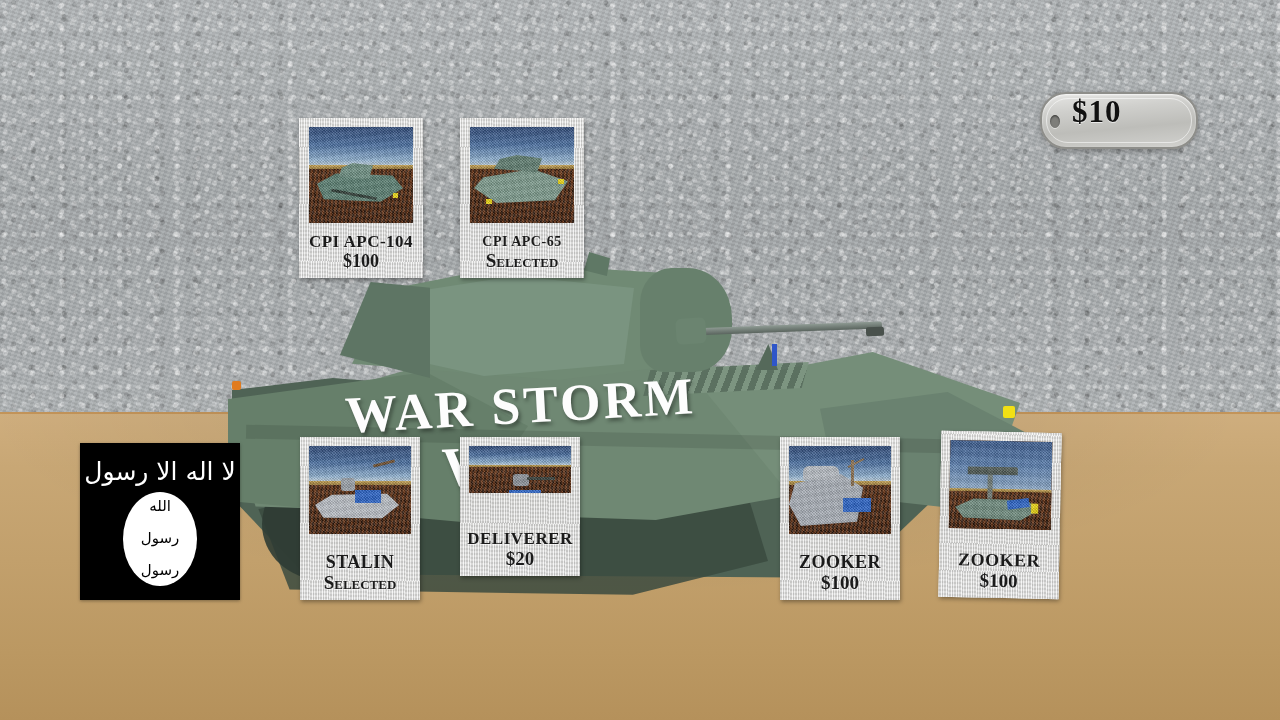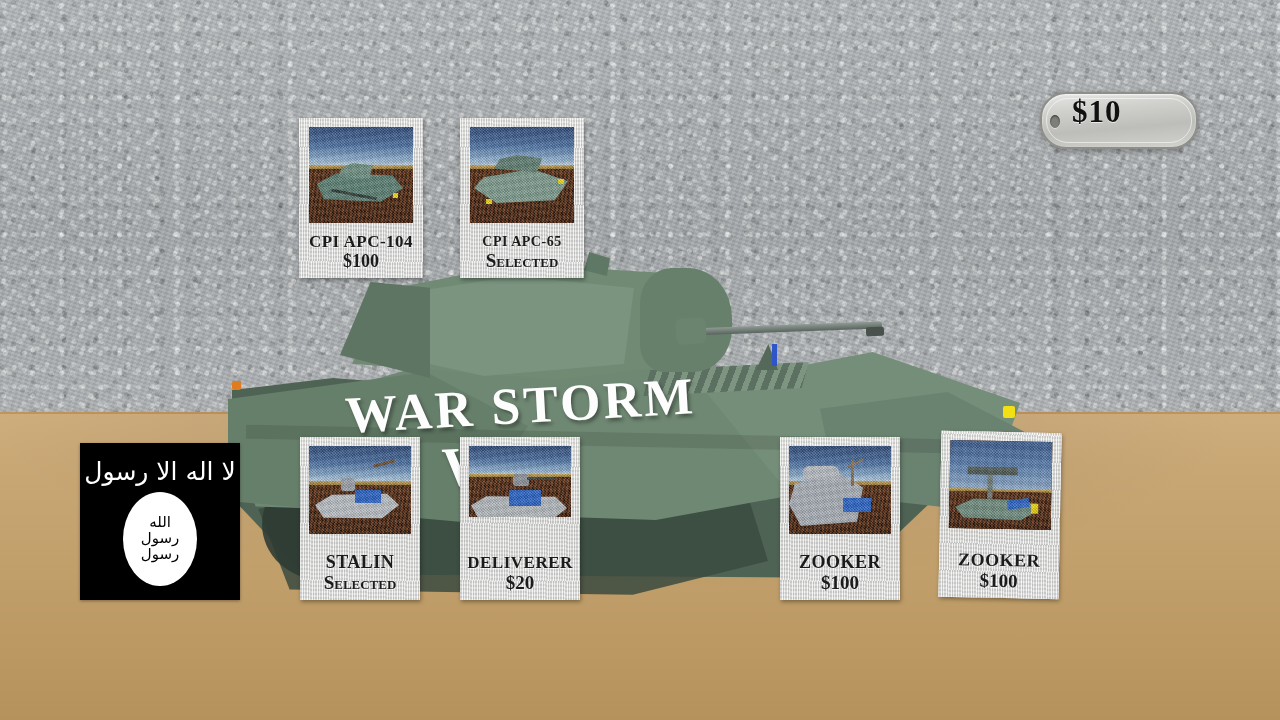--- a/index.html
+++ b/index.html
@@ -158,21 +158,21 @@
     color: #fff; margin-top: 16px;
     font-family: "DejaVu Sans", "Liberation Sans", sans-serif;
     font-size: 25px; line-height: 1; letter-spacing: 1px; direction: rtl;
   }
   .flag-seal {
     margin-top: 8px;
     width: 74px; height: 94px; border-radius: 50%;
     background: #fff;
     display: flex; flex-direction: column;
     align-items: center; justify-content: center;
-    gap: 0;
+    gap: 16px;
   }
   .flag-seal span {
     color: #000; direction: rtl;
     font-family: "DejaVu Sans", "Liberation Sans", sans-serif;
     font-size: 15px; line-height: 1.05;
   }
 
   
   .money-tag {
     position: absolute;
@@ -346,21 +346,21 @@
       <div class="veh" style="left:32px;top:32px;width:14px;height:13px;background:#9aa1a8;border-radius:3px;"></div>
       <div class="veh" style="left:64px;top:16px;width:22px;height:3px;background:#6a4a2a;transform:rotate(-14deg);"></div>
       <div class="thumb-noise"></div>
     </div>
     <div class="card-text">
       <div class="card-name" style="font-size:18px;">STALIN</div>
       <div class="card-sub smallcaps" style="font-size:19px;">Selected</div>
     </div>
   </div>
 
-  <div class="card" style="left:460px;top:437px;width:120px;height:163px;gap:37px;">
+  <div class="card" style="left:460px;top:437px;width:120px;height:139px;gap:37px;">
     <div class="card-thumb" style="width:102px;height:88px;">
       <div class="thumb-sky"></div>
       <div class="thumb-horizon"></div>
       <div class="thumb-dirt"></div>
       <div class="veh" style="left:2px;top:48px;width:96px;height:28px;background:#b3b8bd;clip-path:polygon(0% 40%,16% 8%,88% 10%,100% 50%,84% 94%,8% 90%);"></div>
       <div class="veh" style="left:40px;top:44px;width:32px;height:16px;background:#2b63c4;"></div>
       <div class="veh" style="left:44px;top:28px;width:16px;height:12px;background:#8d949b;border-radius:3px;"></div>
       <div class="veh" style="left:58px;top:31px;width:28px;height:3px;background:#3a423e;"></div>
       <div class="thumb-noise"></div>
     </div>

